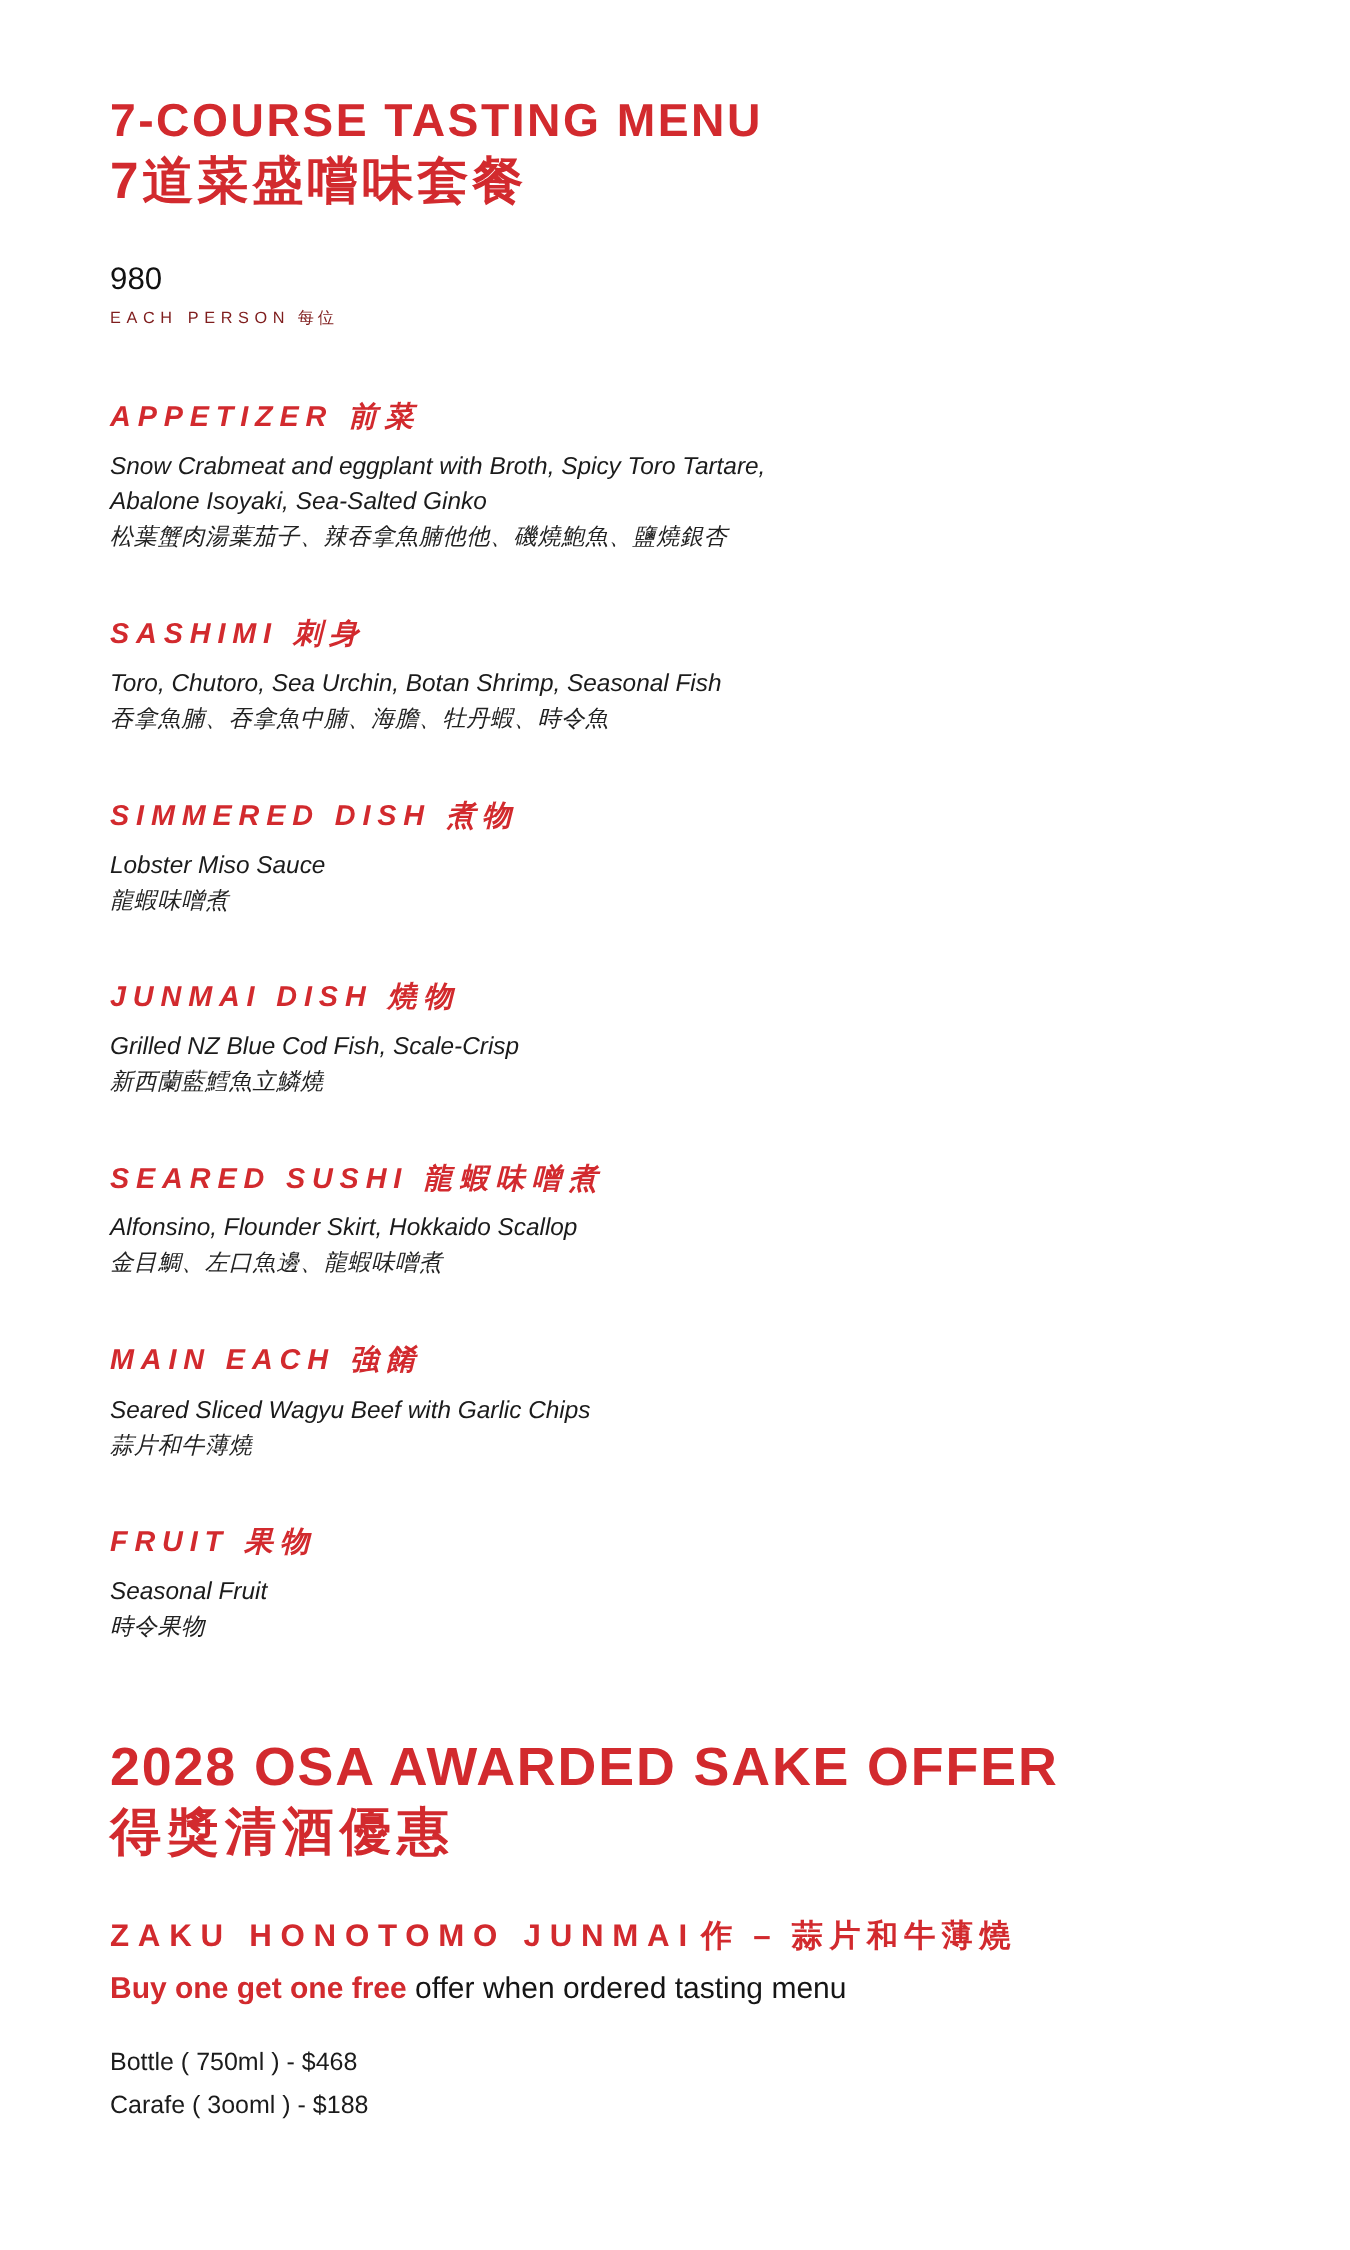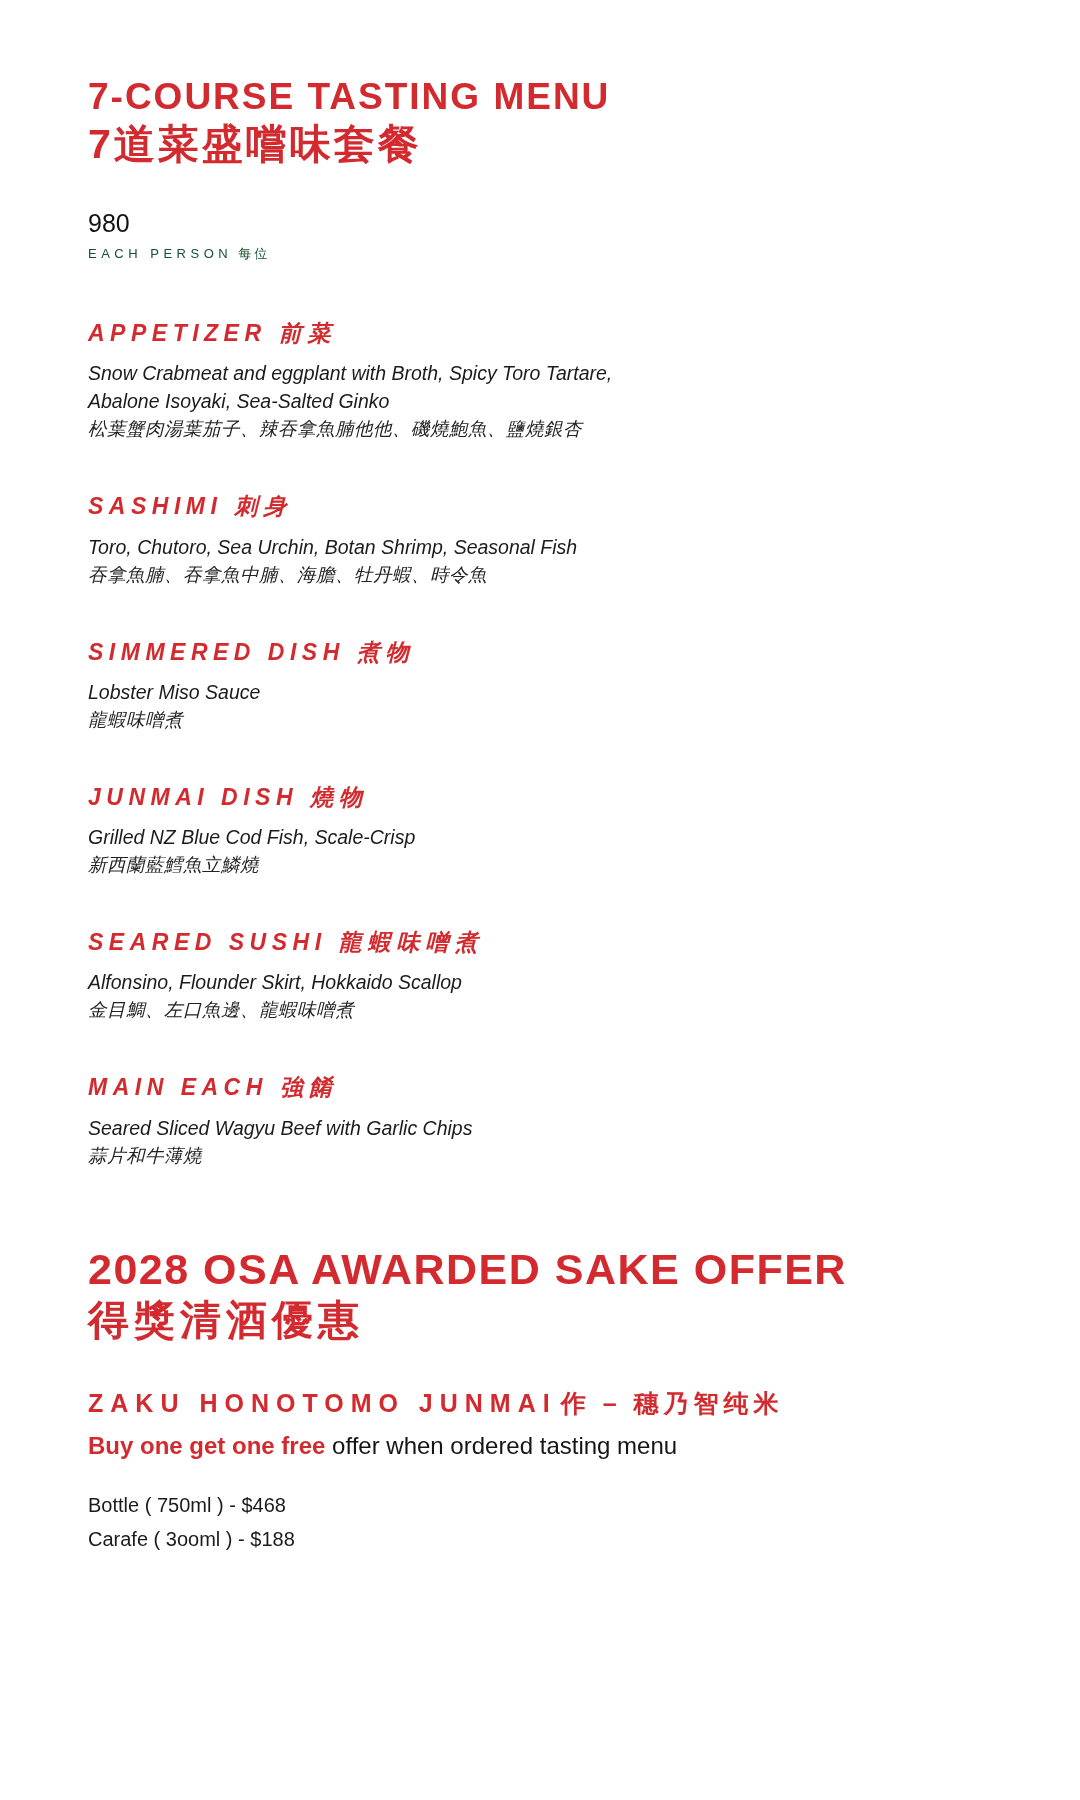--- a/index.html
+++ b/index.html
@@ -17,21 +17,21 @@
     color:var(--red); line-height:1.05;
   }
   .title-zh {
     margin:5px 0 0; font-size:41px; font-weight:800; letter-spacing:3px;
     color:var(--red); line-height:1.1;
   }
 
   
   .price-block { margin-top:44px; }
   .price-amount { font-size:25px; font-weight:500; line-height:1; color:#111; }
-  .price-note { margin-top:9px; font-size:13px; font-weight:500; letter-spacing:4.5px; color:#14532d; }
+  .price-note { margin-top:9px; font-size:13px; font-weight:500; letter-spacing:4.5px; color:#7f1d1d; }
   .price-note .zh-sep { margin-left:6px; letter-spacing:3px; }
 
   
   .courses { margin-top:58px; }
   .course { margin-bottom:51px;font-style:italic; }
   .course-header {
     margin:0 0 13px; font-size:23px; font-weight:700; color:var(--red);
     letter-spacing:5.5px; line-height:1.1;
   }
   .course-header .hdr-zh { margin-left:12px; letter-spacing:6px; }
@@ -119,28 +119,35 @@
     </section>
 
     <section class="course">
       <h2 class="course-header">
         <span class="hdr-en">MAIN EACH</span><span class="hdr-zh">強餚</span>
       </h2>
       <p class="desc-en">Seared Sliced Wagyu Beef with Garlic Chips</p>
       <p class="desc-zh">蒜片和牛薄燒</p>
     </section>
 
+    <section class="course">
+      <h2 class="course-header">
+        <span class="hdr-en">FRUIT</span><span class="hdr-zh">果物</span>
+      </h2>
+      <p class="desc-en">Seasonal Fruit</p>
+      <p class="desc-zh">時令果物</p>
+    </section>
   </main>
 
   <section class="sake">
     <h1 class="sake-title-en">2028 OSA AWARDED SAKE OFFER</h1>
     <h1 class="sake-title-zh">得獎清酒優惠</h1>
 
     <h3 class="sake-item">
-      <span>ZAKU HONOTOMO JUNMAI</span><span class="zh-part">作 – 穗乃智纯米</span>
+      <span>ZAKU HONOTOMO JUNMAI</span><span class="zh-part">作 – 蒜片和牛薄燒</span>
     </h3>
 
     <p class="promo">
       <span class="highlight">Buy one get one free</span><span> offer when ordered tasting menu</span>
     </p>
 
     <p class="sake-prices">Bottle ( 750ml ) - $468
 Carafe ( 3ooml ) - $188</p>
   </section>
 

